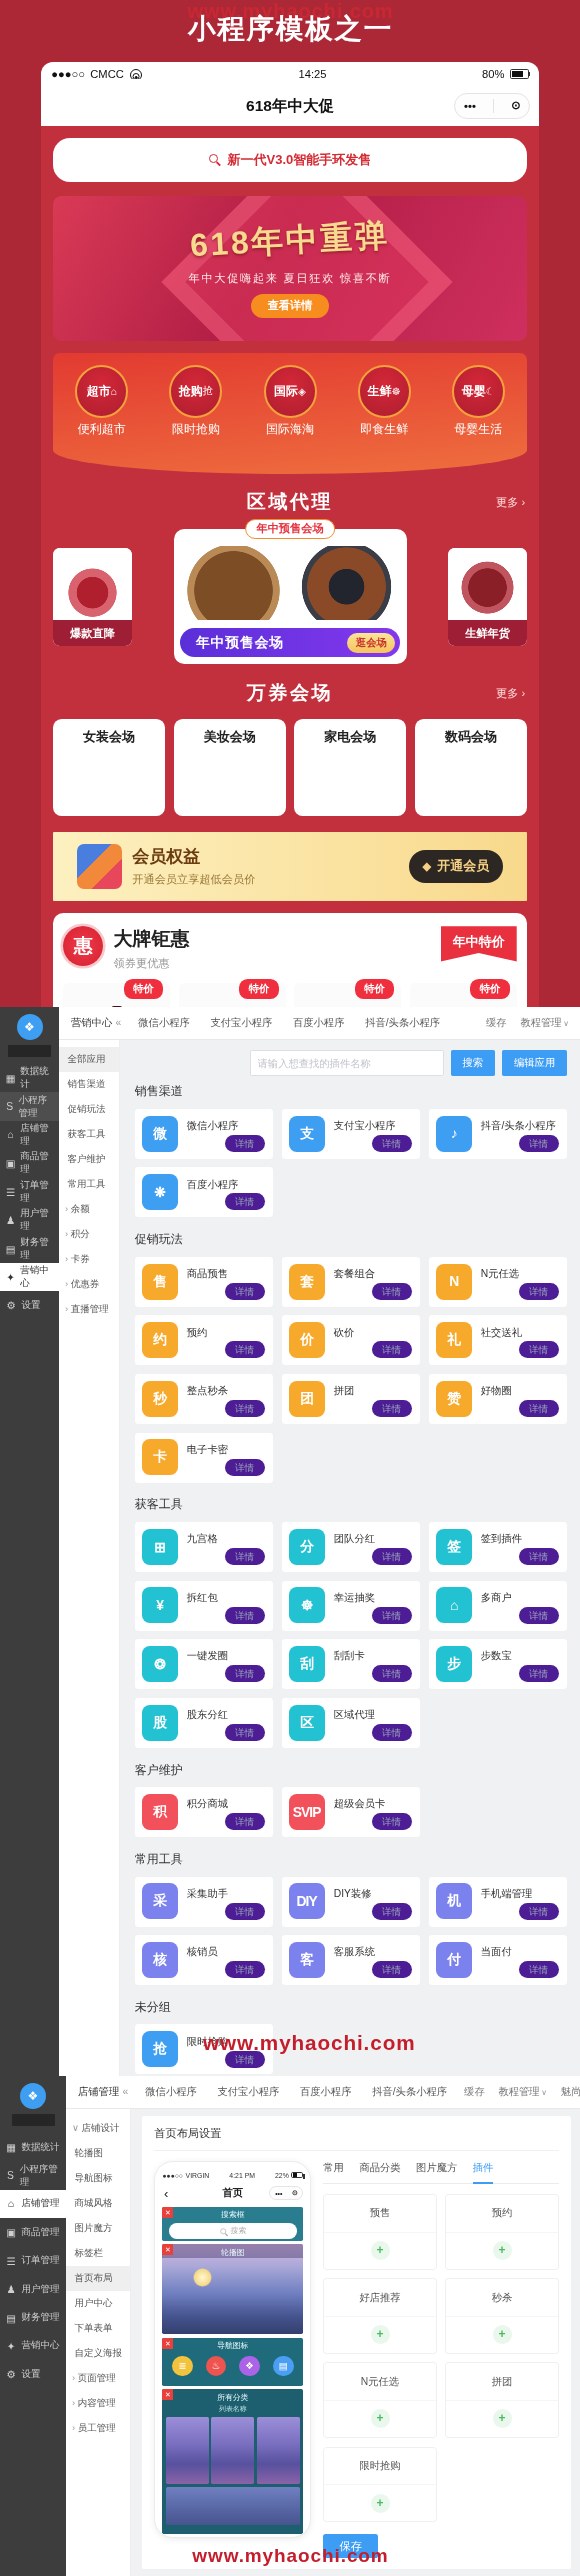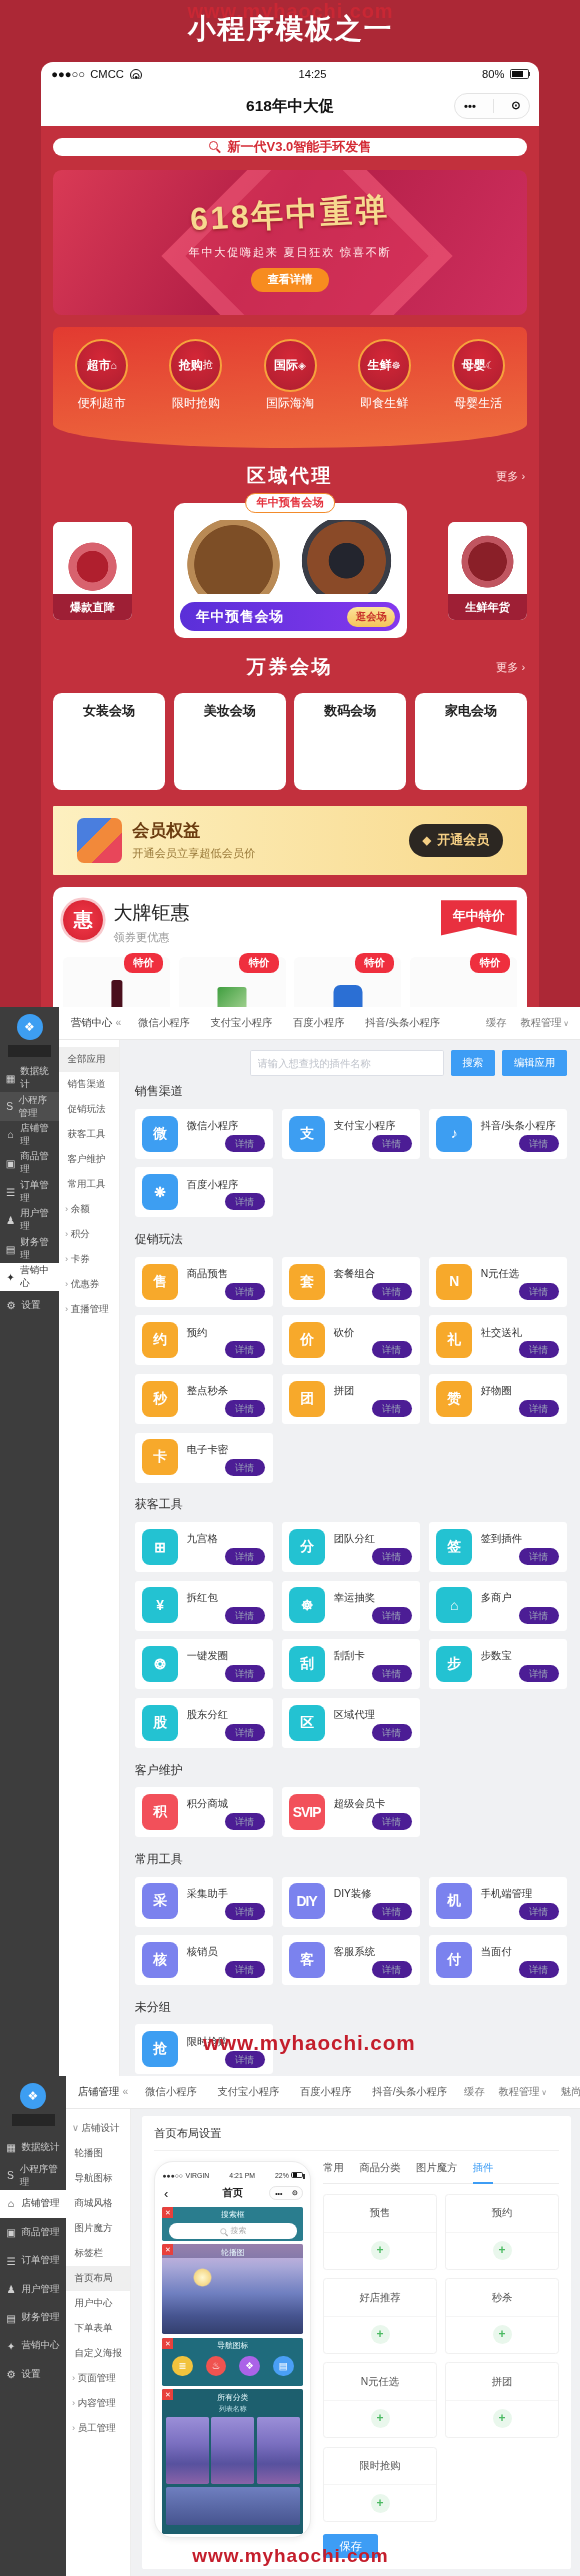--- a/index.html
+++ b/index.html
@@ -21,21 +21,21 @@
   .wifi i:nth-child(1){width:12px;height:12px;top:0}
   .wifi i:nth-child(2){width:6.9px;height:6.9px;top:3.4px}
   .wifi i:nth-child(3){width:2.6px;height:2.6px;top:6.9px;background:#111}
   .batt{width:19px;height:9.5px;border:0.9px solid #333;border-radius:1.7px;position:relative;display:inline-block}
   .batt::after{content:'';position:absolute;right:-2.6px;top:1.7px;width:1.7px;height:4.3px;background:#333}
   .batt i{display:block;height:6px;margin:0.9px;background:#111;width:70%}
   .navbar{height:40px;background:#fff;position:relative;display:flex;align-items:center;justify-content:center;font-size:15.5px;font-weight:bold;color:#111}
   .capsule{position:absolute;right:8.6px;top:6.9px;width:76px;height:26px;border:0.9px solid #e3e3e3;border-radius:13px;background:#fdfdfd;display:flex;align-items:center;justify-content:space-around;font-size:11.2px;color:#111}
   .cap-div{width:0.9px;height:13.8px;background:#e3e3e3}
   .phone-body{padding:0 12px}
-  .searchpill{margin-top:12px;height:18px;background:#fff;border-radius:17px;display:flex;align-items:center;justify-content:center;gap:6.9px;color:#d42b35;font-size:13px;font-weight:bold}
+  .searchpill{margin-top:12px;height:44px;background:#fff;border-radius:17px;display:flex;align-items:center;justify-content:center;gap:6.9px;color:#d42b35;font-size:13px;font-weight:bold}
   .lens{width:12px;height:12px;position:relative;display:inline-block}
   .lens::before{content:'';position:absolute;width:6.9px;height:6.9px;border:1.7px solid currentColor;border-radius:50%;left:0;top:0}
   .lens::after{content:'';position:absolute;width:5.2px;height:1.7px;background:currentColor;transform:rotate(45deg);left:6.9px;top:8.6px}
   .banner{margin-top:13.8px;height:145px;border-radius:8.6px;position:relative;overflow:hidden;background:linear-gradient(120deg,#d93a55,#b21e46 45%,#cf2f5e);display:flex;flex-direction:column;align-items:center;justify-content:center}
   .banner::before{content:'';position:absolute;width:172px;height:172px;border:17px solid rgba(255,120,145,.32);background:rgba(230,60,95,.45);transform:rotate(45deg);top:-17px;left:50%;margin-left:-86px}
   .banner-title{font-size:32px;font-weight:bold;color:#f7d98f;text-shadow:0 1.7px 2.6px rgba(110,20,10,.55);transform:rotate(-3deg);letter-spacing:2.6px;z-index:1}
   .banner-sub{margin-top:7.8px;color:#ffe9e9;font-size:11.2px;letter-spacing:1.7px;z-index:1}
   .banner-cta{margin-top:8.6px;background:#f78c1f;color:#fff;font-size:11.2px;font-weight:bold;padding:4.3px 17px;border-radius:12px;z-index:1}
   .cats{margin-top:12px;height:121px;background:linear-gradient(175deg,#e23a31,#ef6f3e);border-radius:6.9px 6.9px 50% 50%/6.9px 6.9px 24px 24px;display:flex;justify-content:space-around;padding:12px 1.7px 0}
   .cat{width:65px;text-align:center}
@@ -67,21 +67,21 @@
   .vimg{margin:8.6px auto 1.7px;width:53px;height:53px;border-radius:6.9px}
   .vip{margin-top:15.5px;height:69px;border-radius:1px;background:linear-gradient(90deg,#fdf0c0,#f8d98c);display:flex;align-items:center;padding:0 24px;gap:10.3px}
   .vip-art{width:45px;height:45px;border-radius:6.9px;background:linear-gradient(135deg,#4a7ede 0 38%,#f2893a 38% 66%,#e8465a 66%)}
   .vip-title{font-size:17px;font-weight:bold;color:#6b3c10}
   .vip-sub{font-size:11.2px;color:#9a7a3a;margin-top:4.3px}
   .vip-btn{margin-left:auto;background:#2c2722;color:#f5cf84;font-size:13px;font-weight:bold;height:33px;border-radius:16.4px;display:flex;align-items:center;gap:6px;padding:0 13.8px}
   .vip-diamond{font-size:11.2px}
   .deals{margin-top:12px;background:#fff;border-radius:10.3px 10.3px 0 0;padding:13.8px 10.3px;position:relative}
   .deals-head{display:flex;align-items:flex-start;gap:10.3px}
   .deals-badge{width:40px;height:40px;border-radius:50%;background:radial-gradient(circle,#f23a4a,#d2202f);color:#fff;font-size:19px;font-weight:bold;display:flex;align-items:center;justify-content:center;box-shadow:0 0 0 2.6px #f8c9cd}
-  .deals-title{font-size:19px;font-weight:normal;color:#222}
+  .deals-title{font-size:19px;font-weight:bold;color:#222}
   .deals-sub{font-size:11.2px;color:#999;margin-top:3.4px}
   .ribbon{margin-left:auto;background:#e8303f;color:#fff;font-size:13px;font-weight:bold;padding:6.9px 12px 10.3px;clip-path:polygon(0 0,100% 0,100% 100%,50% 76%,0 100%)}
   .deal-tiles{display:flex;gap:8.6px;margin-top:12px}
   .dtile{flex:1;position:relative;height:72px;background:#fbfbfb;border-radius:5.2px}
   .dtag{position:absolute;top:-3.4px;right:6.9px;background:#ef2f3e;color:#fff;font-size:10.3px;font-weight:bold;padding:2.6px 9.5px;border-radius:8.6px}
   .dshape{position:absolute;left:50%;bottom:3.4px;transform:translateX(-50%)}
   .sh-wine{width:11.2px;height:45px;background:#4a0f1d;border-radius:2.6px 2.6px 1.7px 1.7px}
   .sh-box{width:29px;height:38px;background:linear-gradient(135deg,#3f9e3f,#bfe0a8);border-radius:2.6px}
   .sh-case{width:29px;height:40px;background:#2b6fd4;border-radius:6.9px}
 
@@ -292,26 +292,26 @@
               <div class="vtitle">女装会场</div>
               <div class="vimg"></div>
             </div>
 
             <div class="vcard">
               <div class="vtitle">美妆会场</div>
               <div class="vimg"></div>
             </div>
 
             <div class="vcard">
+              <div class="vtitle">家电会场</div>
+              <div class="vimg"></div>
+            </div>
+
+            <div class="vcard">
               <div class="vtitle">数码会场</div>
-              <div class="vimg"></div>
-            </div>
-
-            <div class="vcard">
-              <div class="vtitle">家电会场</div>
               <div class="vimg"></div>
             </div>
           </div>
 
         <div class="vip">
           <div class="vip-art"></div>
           <div>
             <div class="vip-title">会员权益</div>
             <div class="vip-sub">开通会员立享超低会员价</div>
           </div>

